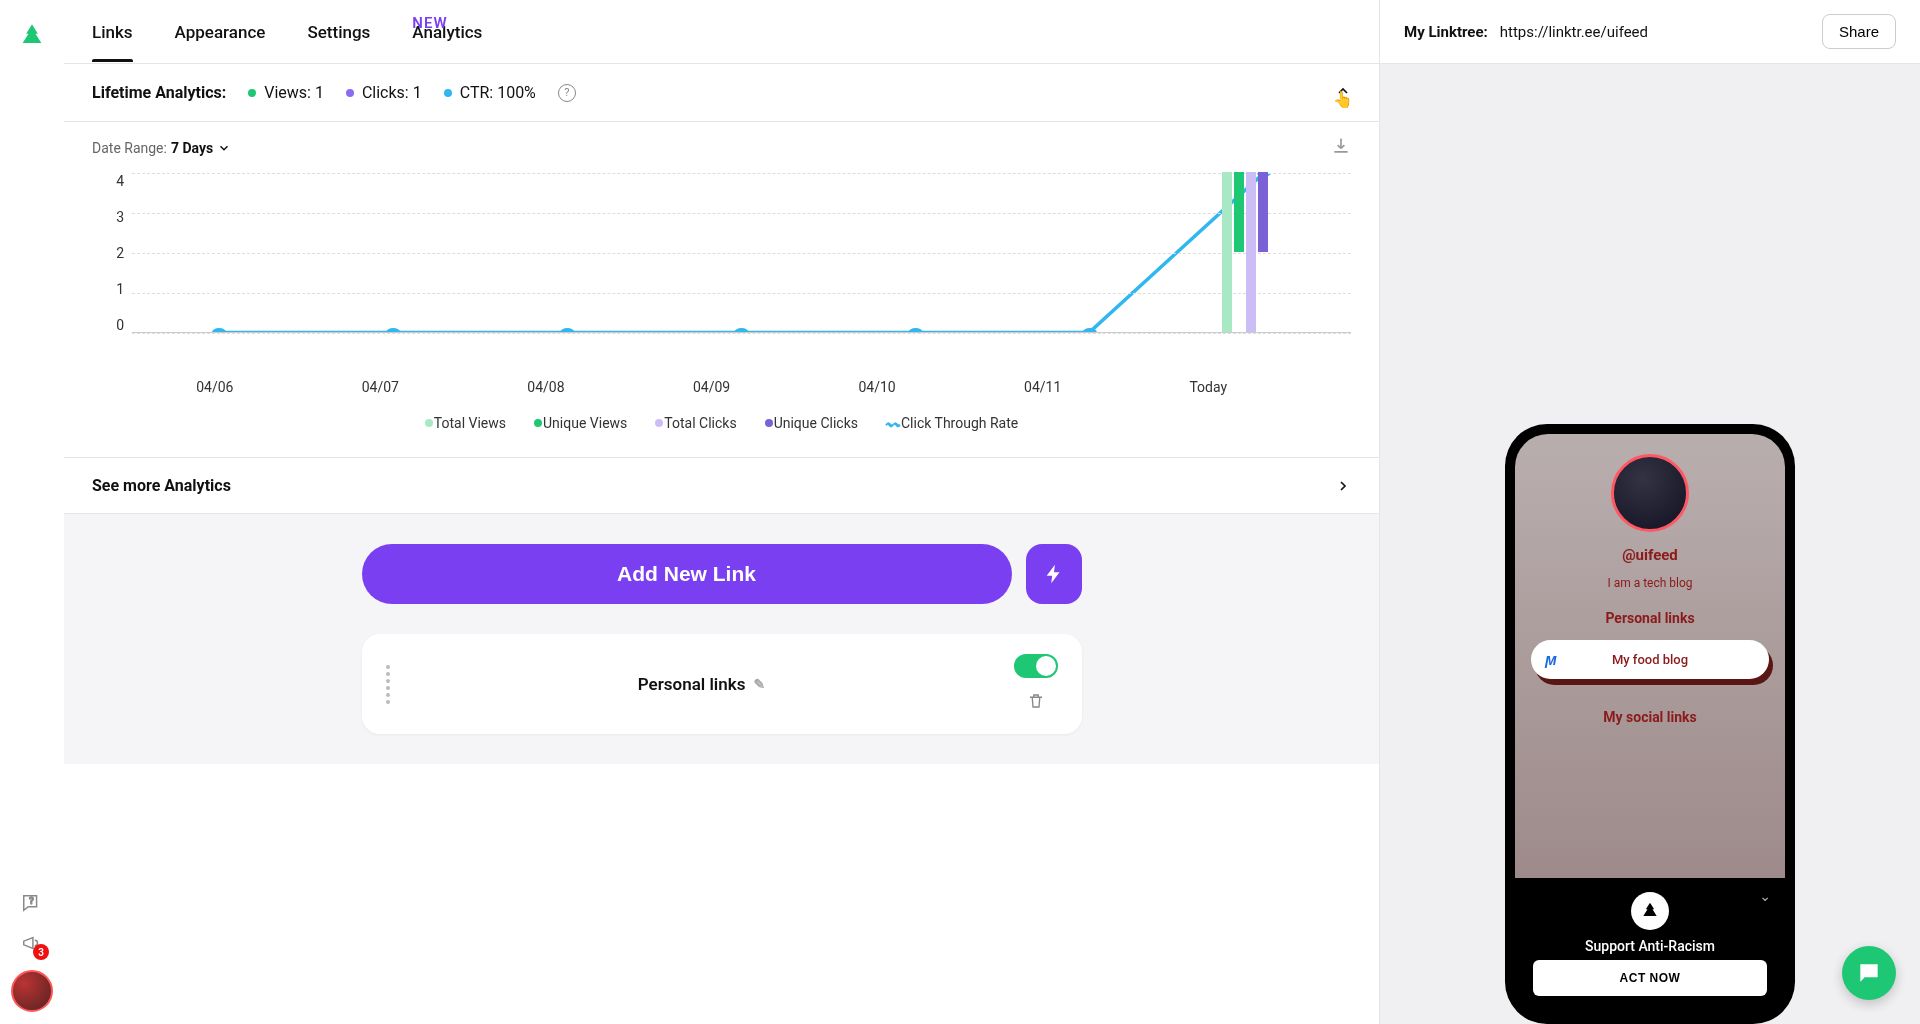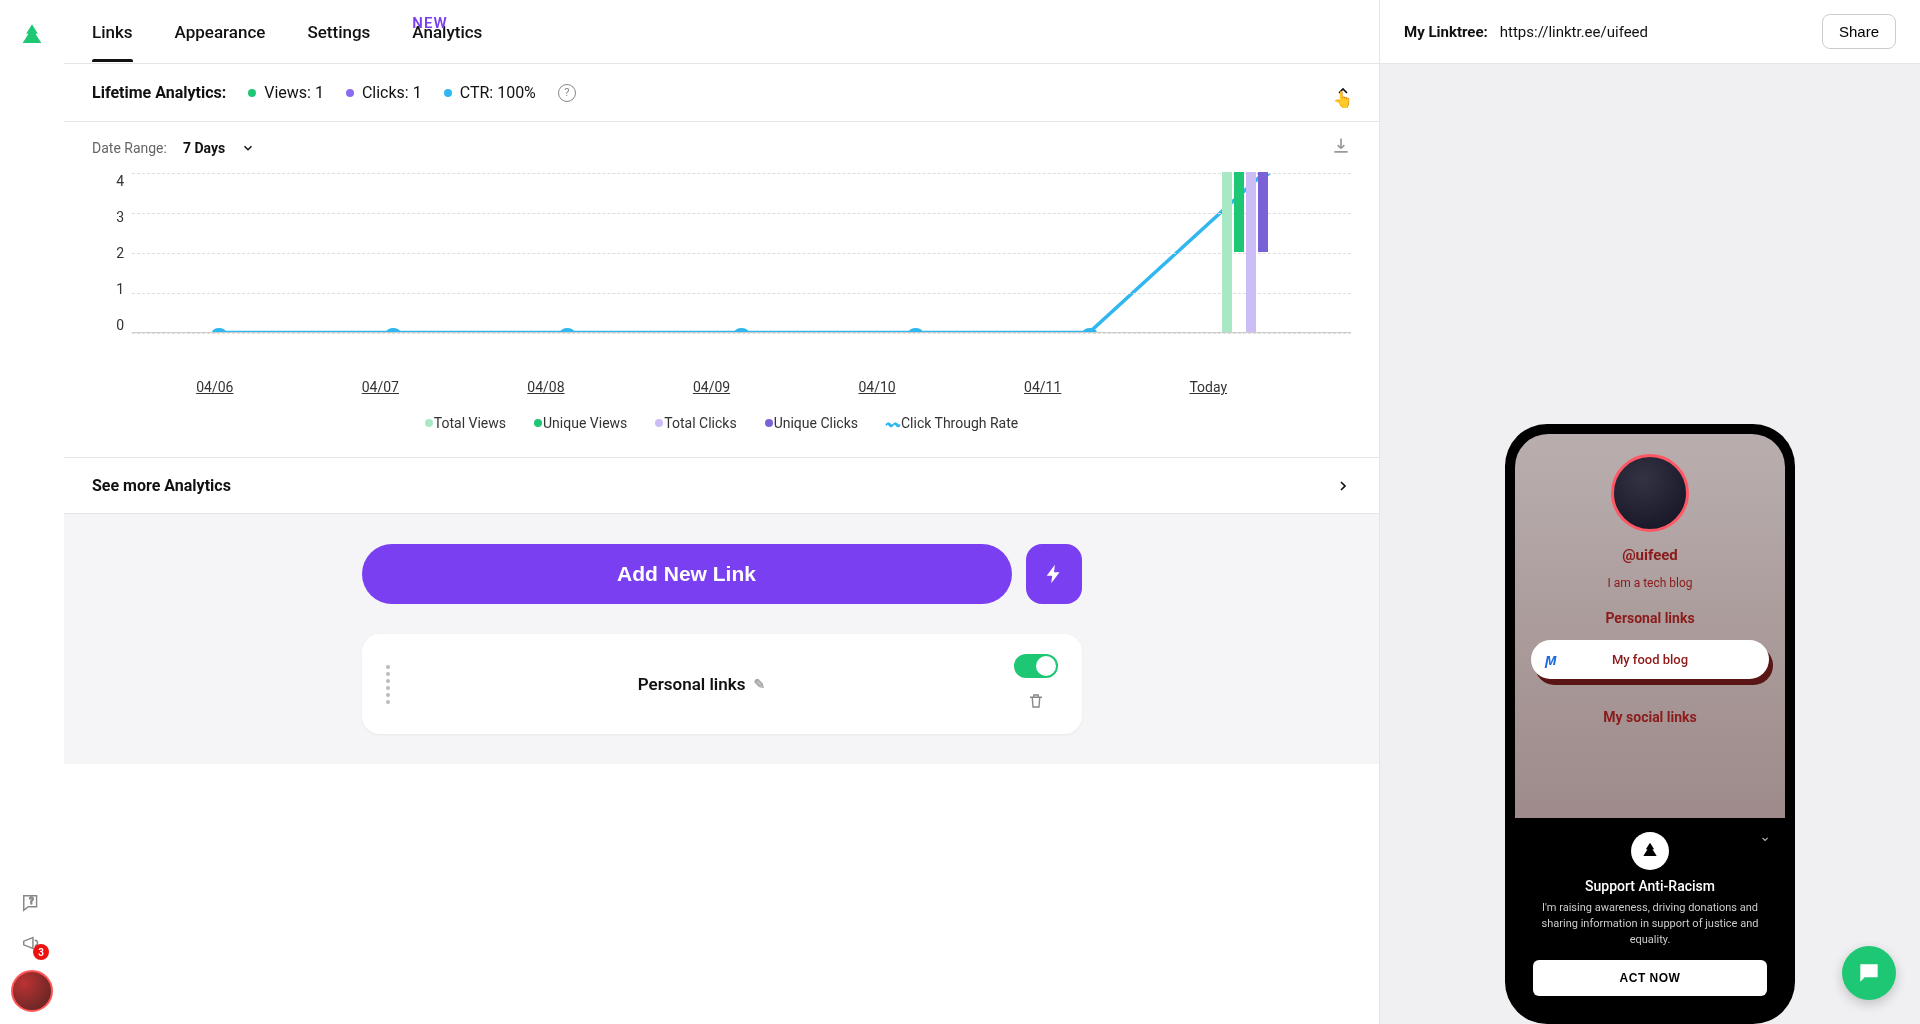--- a/index.html
+++ b/index.html
@@ -17,32 +17,32 @@
 .tab { font-size:17px; font-weight:500; color:#111; padding:20px 0; cursor:pointer; position:relative; }
 .tab.active::after { content:''; position:absolute; bottom:0; left:0; right:0; height:3px; background:#111; border-radius:2px 2px 0 0;}
 .tab-new { position:absolute; top:12px; left:0; font-size:15px; color:#7b3ff2; letter-spacing:1px; font-weight:600;}
 .lifetime { display:flex; align-items:center; padding:18px 28px; border-bottom:1px solid #e5e5e5; gap:22px; }
 .lifetime-label { font-weight:700; font-size:16px; }
 .stat { display:flex; align-items:center; gap:8px; font-size:16px; }
 .dot { width:8px; height:8px; border-radius:50%; }
 .help-circ { width:18px; height:18px; border:1.5px solid #888; border-radius:50%; display:flex;align-items:center;justify-content:center;font-size:11px;color:#888;}
 .lifetime-spacer { flex:1; }
 .chev-up { font-size:18px; color:#111; cursor:pointer;}
-.date-range { display:flex; align-items:center; padding:14px 28px; gap:16px; color:#666; font-size:14px;}
+.date-range { display:flex; align-items:center; padding:14px 28px; gap:4px; color:#666; font-size:14px;}
 .date-range b { color:#111; }
 .drspacer { flex:1;}
 .dl-icon { color:#999; cursor:pointer;}
 .chart-wrap { padding: 0 28px 14px; }
 .chart { position:relative; height:200px; display:flex; }
 .y-left { width:40px; display:flex; flex-direction:column; justify-content:space-between; align-items:flex-end; padding-right:8px; font-size:14px; color:#333; height:160px;}
 .y-right { width:60px; display:flex; flex-direction:column; justify-content:space-between; align-items:flex-start; padding-left:8px; font-size:14px; color:#333; height:160px;}
 .plot { flex:1; position:relative; height:160px; border-bottom:1px solid #ccc;}
 .grid-line { position:absolute; left:0; right:0; border-top:1px dashed #ddd; }
 .x-labels { display:flex; padding-left:40px; padding-right:60px; }
-.x-label { flex:1; text-align:center; font-size:14px; color:#333; padding-top:6px;text-decoration:underline;}
+.x-label { flex:1; text-align:center; font-size:14px; color:#333; padding-top:6px;}
 .bars { position:absolute; bottom:0; display:flex; gap:2px;}
 .bar { width:10px; }
 .line-svg { position:absolute; top:0; left:0; width:100%; height:100%; }
 .legend { display:flex; gap:28px; justify-content:center; padding:18px 0 10px; font-size:14px; color:#333;}
 .legend-item { display:flex; align-items:center; gap:1px;}
 .see-more { display:flex; align-items:center; justify-content:space-between; padding:18px 28px; border-top:1px solid #e5e5e5; border-bottom:1px solid #e5e5e5; font-weight:700; font-size:16px; cursor:pointer;}
 .body-area { background:#f5f5f7; padding:30px 28px;}
 .add-row { display:flex; gap:14px; max-width:720px; margin:0 auto;}
 .add-btn { flex:1; background:#7b3ff2; color:#fff; border:none; border-radius:30px; padding:18px; font-size:21px; font-weight:600; cursor:pointer;}
 .bolt-btn { width:56px; background:#7b3ff2; border:none; border-radius:16px; color:#fff; font-size:22px; cursor:pointer; display:flex;align-items:center;justify-content:center;}
@@ -288,21 +288,20 @@
               <div class="psection2">My social links</div>
             </div>
             <div class="phone-bottom">
               <div class="pb-chev">⌄</div>
               <div class="pb-logo">
                 <svg width="20" height="20" viewBox="0 0 24 24">
                     <path fill="#000" d="M12 2 L17 10 L15 10 L20 18 L4 18 L9 10 L7 10 Z"></path>
                   </svg>
               </div>
               <div class="pb-title">Support Anti-Racism</div>
-              <div class="pb-desc">I'm raising awareness, driving donations and sharing information in support of justice and equality.</div>
               <button class="pb-cta">ACT NOW</button>
             </div>
           </div>
         </div>
       </div>
     </div>
   </div>
 </div>
 
 <div class="chat-fab">

